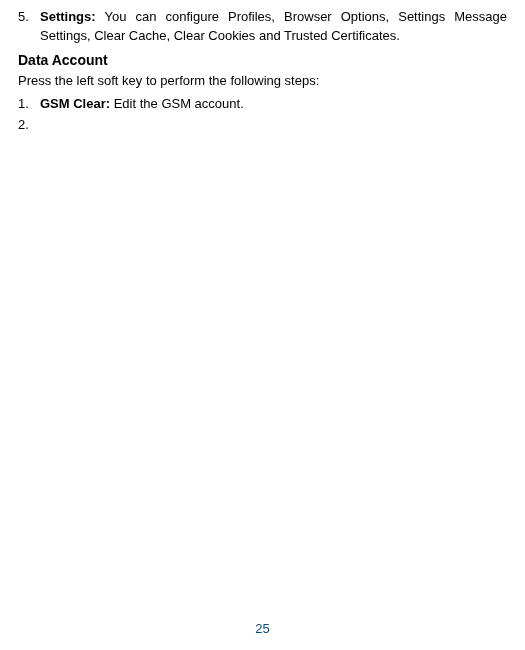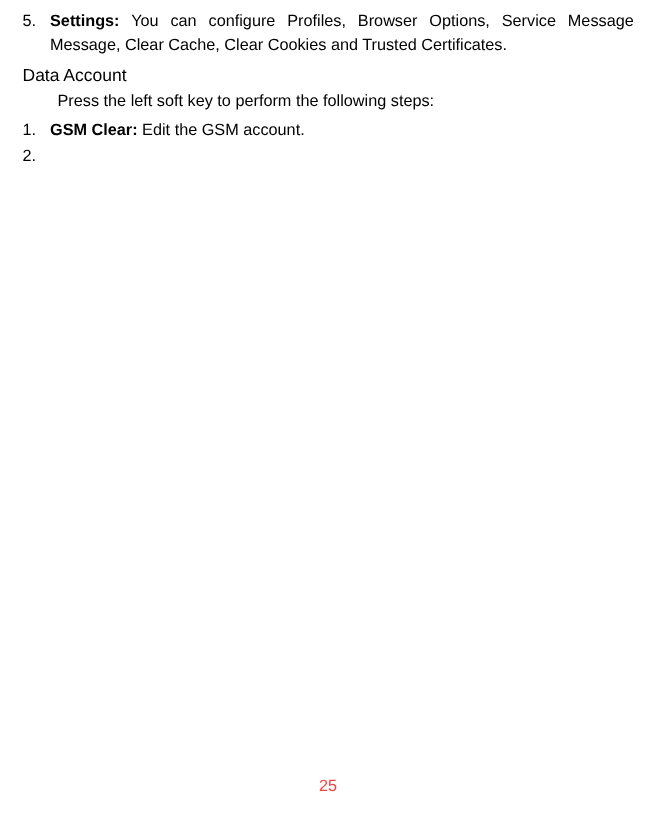--- a/index.html
+++ b/index.html
@@ -40,31 +40,30 @@
       flex: 1;
       text-align: justify;
       line-height: 1.45;
     }
 
     .bold-label {
       font-weight: bold;
     }
 
     .section-heading {
-      font-weight: normal;
+      font-weight: bold;
       font-size: 14px;
       margin-bottom: 4px;
       margin-top: 4px;
     }
 
     .body-text {
       line-height: 1.45;
       text-align: justify;
       margin-bottom: 4px;
-      margin-left: 28px;
     }
 
     .sub-list {
       margin-left: 0px;
       margin-top: 2px;
     }
 
     .sub-list-item {
       display: flex;
       margin-bottom: 3px;
@@ -74,32 +73,32 @@
     .sub-list-number {
       min-width: 22px;
     }
 
     .page-number {
       position: absolute;
       bottom: 14px;
       left: 50%;
       transform: translateX(-50%);
       font-size: 13px;
-      color: #ef4444;
+      color: #0c4a6e;
     }
   </style>
 </head>
 <body>
 
 <div class="page-container">
 
   <div class="list-item-5">
     <span class="list-number">5.</span>
     <span class="list-content">
-      <span class="bold-label">Settings:</span><span> You can configure Profiles, Browser Options, Service Message Message, Clear Cache, Clear Cookies and Trusted Certificates.</span>
+      <span class="bold-label">Settings:</span><span> You can configure Profiles, Browser Options, Settings Message Settings, Clear Cache, Clear Cookies and Trusted Certificates.</span>
     </span>
   </div>
 
   <div class="section-heading">Data Account</div>
 
   <div class="body-text">Press the left soft key to perform the following steps:</div>
 
   <div class="sub-list">
     <div class="sub-list-item">
       <span class="sub-list-number">1.</span>

